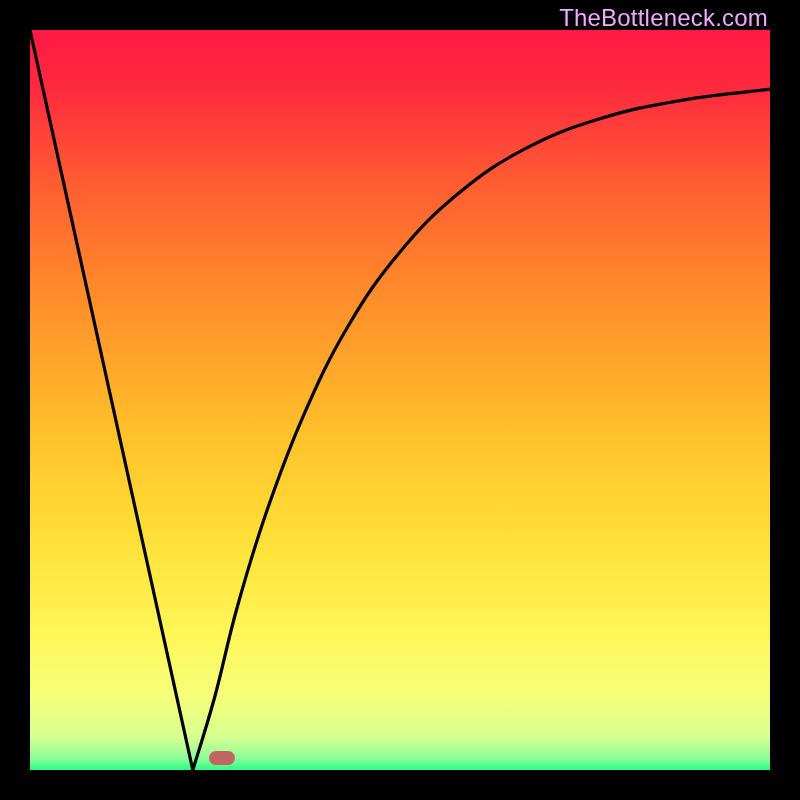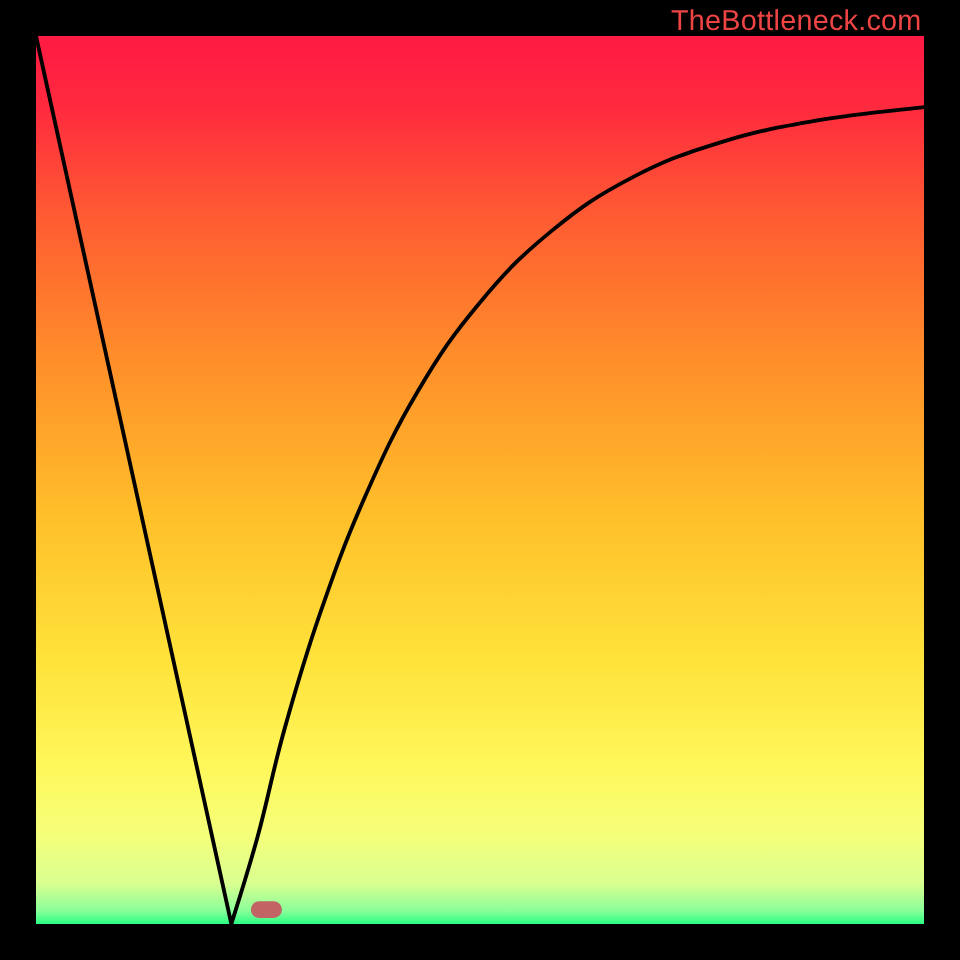--- a/index.html
+++ b/index.html
@@ -24,21 +24,21 @@
     left: 0;
     top: 0;
     width: 740px;
     height: 740px;
     display: block;
   }
   .watermark {
     position: absolute;
     top: 4px;
     right: 32px;
-    color: #ef4444;
+    color: #f0abfc;
     font-size: 24px;
     font-weight: 500;
     letter-spacing: 0.2px;
     user-select: none;
   }
   .blob {
     position: absolute;
     width: 26px;
     height: 14px;
     background: #c36464;

